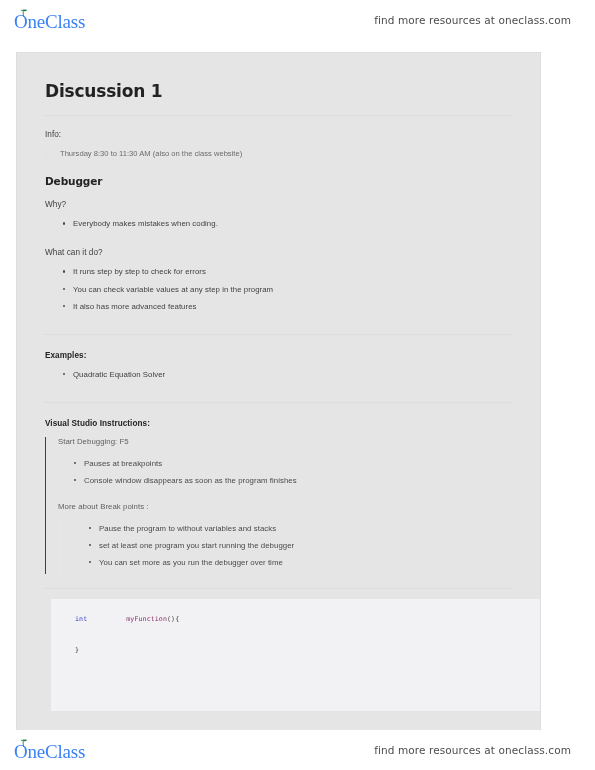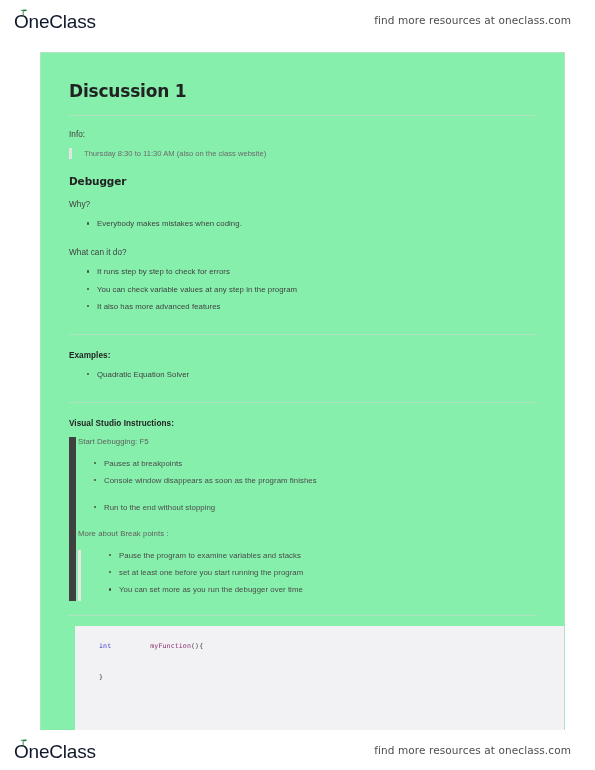--- a/index.html
+++ b/index.html
@@ -35,25 +35,25 @@
 
   .logo {
     position: absolute;
     left: 14px;
     display: flex;
     align-items: flex-end;
     height: 26px;
   }
   .logo-wrap { position: relative; display: inline-block; }
   .logo-text {
-    font-family: Liberation Sans, sans-serif;
+    font-family: Liberation Serif, serif;
     font-size: 19px;
     font-weight: 400;
     letter-spacing: -0.2px;
-    color: #0f172a;
+    color: #3b82f6;
   }
   .leaf {
     position: absolute;
     left: 5px;
     top: -2px;
     width: 9px;
     height: 8px;
   }
 
   .tagline {
@@ -62,26 +62,26 @@
     font-family: "DejaVu Sans", sans-serif;
     font-size: 10.5px;
     color: #4d4d4f;
     letter-spacing: 0.1px;
     white-space: nowrap;
   }
 
   
   .page {
     position: absolute;
-    left: 40px;
+    left: 16px;
     top: 52px;
     width: 525px;
     height: 682px;
     border: 1px dotted #d8d8d8;
-    background: #86efac;
+    background: #e5e5e5;
     overflow: hidden;
   }
 
   .page-inner {
     padding: 28px 28px 0 28px;
   }
 
   
   .doc-title {
     font-family: "DejaVu Sans", sans-serif;
@@ -150,22 +150,22 @@
     width: 2.4px;
     height: 2.4px;
     background: #4a4a4a;
     border-radius: 50%;
   }
   ul.bullets.tight { margin-bottom: 10px; }
   ul.bullets.last { margin-bottom: 0; }
 
   
   blockquote.instr {
-    border-left: 7px solid #404040;
-    padding-left: 2px;
+    border-left: 1px solid #404040;
+    padding-left: 12px;
     margin: 0 0 4px 0;
   }
   blockquote.instr .line {
     font-size: 7.8px;
     color: #5f5f5f;
     margin-bottom: 12px;
     letter-spacing: 0.05px;
   }
   blockquote.instr ul.bullets li { color: #4a4a4a; }
   blockquote.instr ul.bullets { padding-left: 16px; }
@@ -251,29 +251,26 @@
 
       <div class="label bold">Visual Studio Instructions:</div>
 
       <blockquote class="instr">
         <div class="line">Start Debugging: F5</div>
         <ul class="bullets tight">
           <li>Pauses at breakpoints</li>
           <li>Console window disappears as soon as the program finishes</li>
         </ul>
 
-        <ul class="bullets tight">
-          <li>Run to the end without stopping</li>
-        </ul>
 
         <div class="line">More about Break points :</div>
         <div class="nested-quote">
           <ul class="bullets last">
-            <li>Pause the program to examine variables and stacks</li>
-            <li>set at least one before you start running the program</li>
+            <li>Pause the program to without variables and stacks</li>
+            <li>set at least one program you start running the debugger</li>
             <li>You can set more as you run the debugger over time</li>
           </ul>
         </div>
       </blockquote>
 
       <hr class="hr-dotted code-top">
 
       <div class="codeblock">
         <div class="cline"><span class="tok-kw">int</span><span class="tok-fn"> myFunction</span><span class="tok-plain">(){</span></div>
         <div class="cline">&nbsp;</div>

